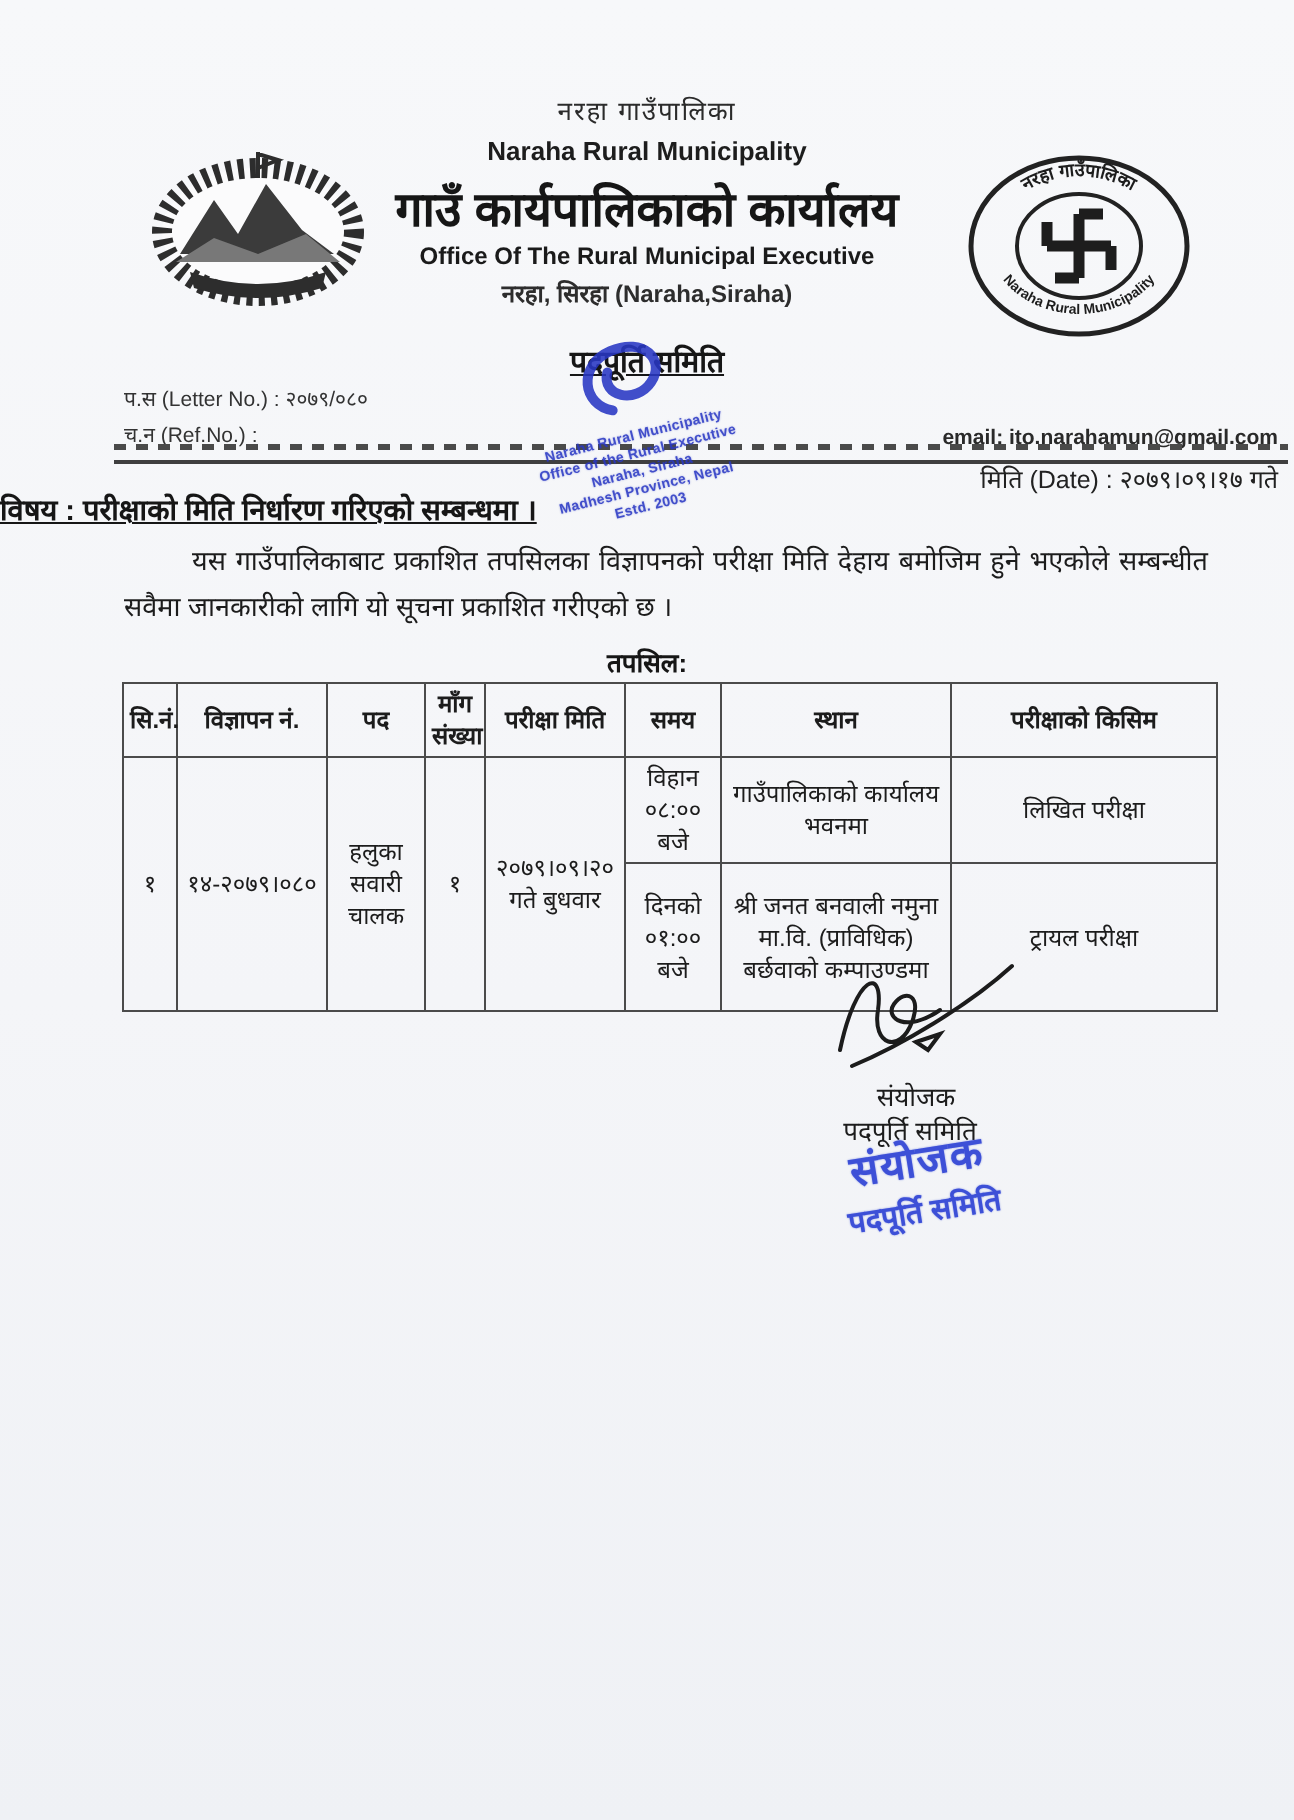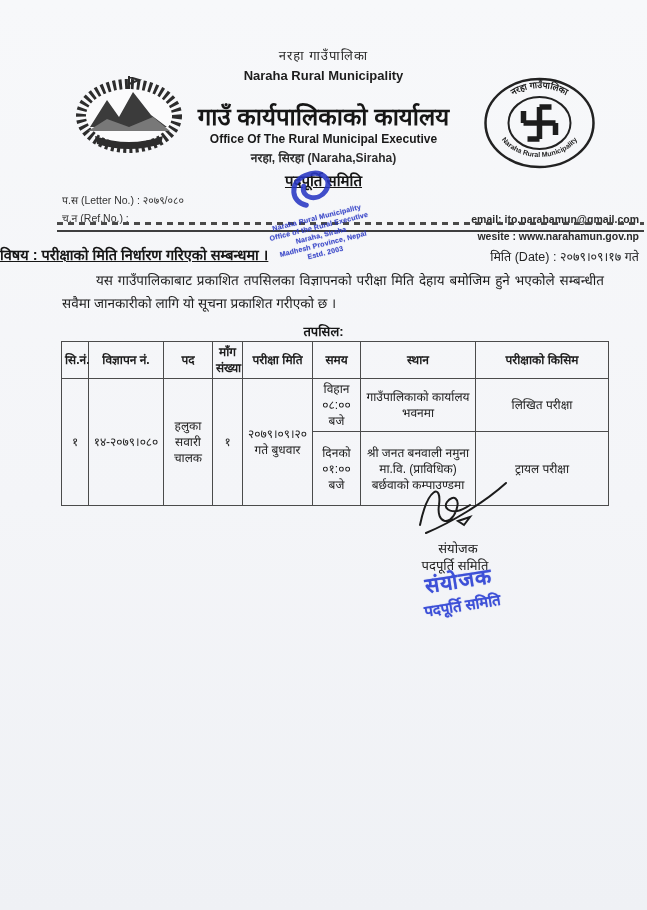--- a/index.html
+++ b/index.html
@@ -5,21 +5,21 @@
   html,body{margin:0;padding:0;background:#e8e9ec;}
   .page{
     position:relative;width:647px;height:910px;margin:0 auto;
     background:linear-gradient(180deg,#f7f8fa 0%,#f4f5f8 55%,#eff1f5 100%);
     font-family:"Liberation Sans",sans-serif;color:#222;overflow:hidden;
   }
   
   .hdr{position:absolute;left:0;right:0;top:48px;text-align:center;line-height:1.25;}
   .h-np{font-size:13px;color:#2b2b2b;letter-spacing:1px;}
   .h-en{font-size:13px;font-weight:bold;color:#1d1d1d;margin-top:4px;}
-  .h-office-np{font-size:24px;font-weight:bold;color:#161616;margin-top:17px;}
+  .h-office-np{font-size:24px;font-weight:bold;color:#161616;margin-top:6px;}
   .h-office-en{font-size:12px;font-weight:bold;color:#1a1a1a;}
   .h-addr{font-size:12px;font-weight:bold;color:#2d2d2d;margin-top:4px;}
   .committee{position:absolute;left:0;right:0;top:170px;text-align:center;
     font-size:15px;font-weight:bold;color:#161616;text-decoration:underline;}
   .logo-left{position:absolute;left:76px;top:74px;}
   .logo-right{position:absolute;left:482px;top:76px;}
   
   .meta-left{position:absolute;left:62px;top:191px;font-size:10.5px;color:#333;line-height:18px;}
   .meta-right{position:absolute;right:8px;top:179px;text-align:right;margin-top:32px;}
   .meta-right .mail{font-size:10.5px;font-weight:bold;color:#2a2a2a;line-height:17px;}
@@ -107,21 +107,20 @@
       <span>२०७९/०८०</span>
     </div>
     <div>
       <span>च.न (Ref.No.) :</span>
       <span></span>
     </div>
   </div>
 
   <div class="meta-right">
     <div class="mail">email: ito.narahamun@gmail.com</div>
-    <div class="mail">wesite : www.narahamun.gov.np</div>
     <div class="date">
       <span>मिति (Date) :</span>
       <span>२०७९।०९।१७ गते</span>
     </div>
   </div>
 
   <div class="sep-dash"></div>
   <div class="sep-solid"></div>
 
   <div class="stamp-center">

